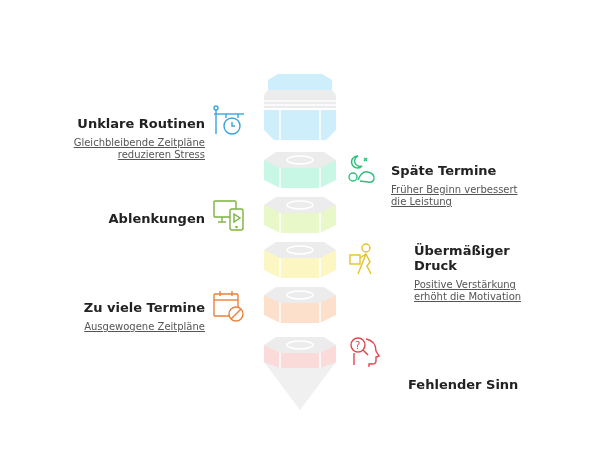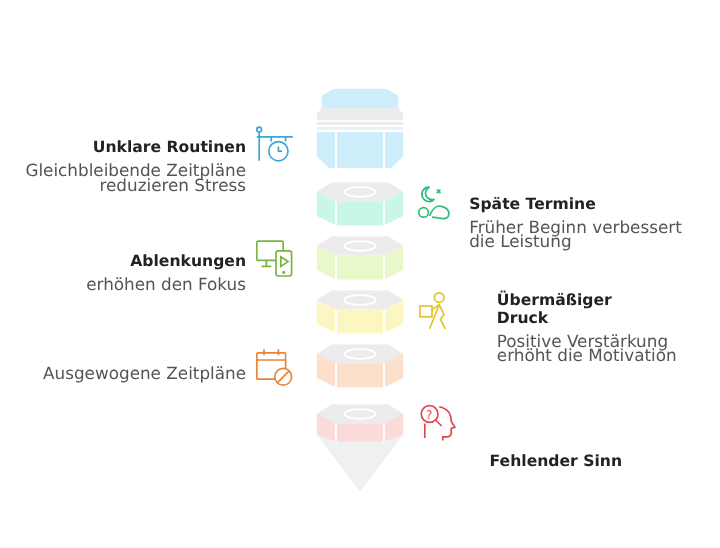--- a/index.html
+++ b/index.html
@@ -1,21 +1,21 @@
 <!DOCTYPE html>
 <html><head>
 <meta charset="utf-8">
 <style>
   html, body { margin:0; padding:0; background:#ffffff; }
   body { width:600px; height:457px; position:relative; overflow:hidden;
          font-family:"DejaVu Sans", sans-serif; }
   .stack { position:absolute; left:0; top:0; width:600px; height:457px; }
   .item { position:absolute; }
   .title { font-weight:bold; font-size:13px; color:#222; line-height:15px; }
-  .desc { font-size:14px; color:#555; line-height:12px; margin-top:6px; }
+  .desc { font-size:10px; color:#555; line-height:12px; margin-top:6px;text-decoration:underline; }
   .left .title, .left .desc { text-align:right; }
   .icon { position:absolute; width:34px; height:34px; }
 </style>
 </head>
 <body>
 
 <svg class="stack" viewBox="0 0 600 457" xmlns="http://www.w3.org/2000/svg">
 
   <g>
     <polygon points="268,80 278,74 322,74 332,80 332,98 268,98" fill="#cdeefa"></polygon>
@@ -95,21 +95,20 @@
   <div class="title">Späte Termine</div>
   <div class="desc">
     <div>Früher Beginn verbessert</div>
     <div>die Leistung</div>
   </div>
 </div>
 
 <div class="item left" style="right:395px; top:211px; width:200px;">
   <div class="title">Ablenkungen</div>
   <div class="desc">
-    <div>erhöhen den Fokus</div>
   </div>
 </div>
 <svg class="icon" style="left:212px; top:198px;" viewBox="0 0 34 34" fill="none" stroke="#7cb342" stroke-width="1.4">
   <rect x="2" y="3" width="22" height="16" rx="1"></rect>
     <line x1="10" y1="19" x2="10" y2="24"></line>
     <line x1="6" y1="24" x2="14" y2="24"></line>
   <rect x="18" y="11" width="13" height="21" rx="2" fill="#fff"></rect>
     <polygon points="22,16 28,20 22,24"></polygon>
     <circle cx="24.5" cy="29" r="0.6"></circle>
 </svg>
@@ -124,20 +123,21 @@
     <div>Übermäßiger</div>
     <div>Druck</div>
   </div>
   <div class="desc">
     <div>Positive Verstärkung</div>
     <div>erhöht die Motivation</div>
   </div>
 </div>
 
 <div class="item left" style="right:395px; top:300px; width:200px;">
+  <div class="title">Zu viele Termine</div>
   <div class="desc">
     <div>Ausgewogene Zeitpläne</div>
   </div>
 </div>
 <svg class="icon" style="left:212px; top:289px;" viewBox="0 0 34 34" fill="none" stroke="#e8833a" stroke-width="1.4">
   <rect x="2" y="5" width="24" height="22" rx="1"></rect>
     <line x1="2" y1="11" x2="26" y2="11"></line>
   <line x1="8" y1="2" x2="8" y2="7"></line>
     <line x1="20" y1="2" x2="20" y2="7"></line>
   <circle cx="24" cy="25" r="7" fill="#fff"></circle>

